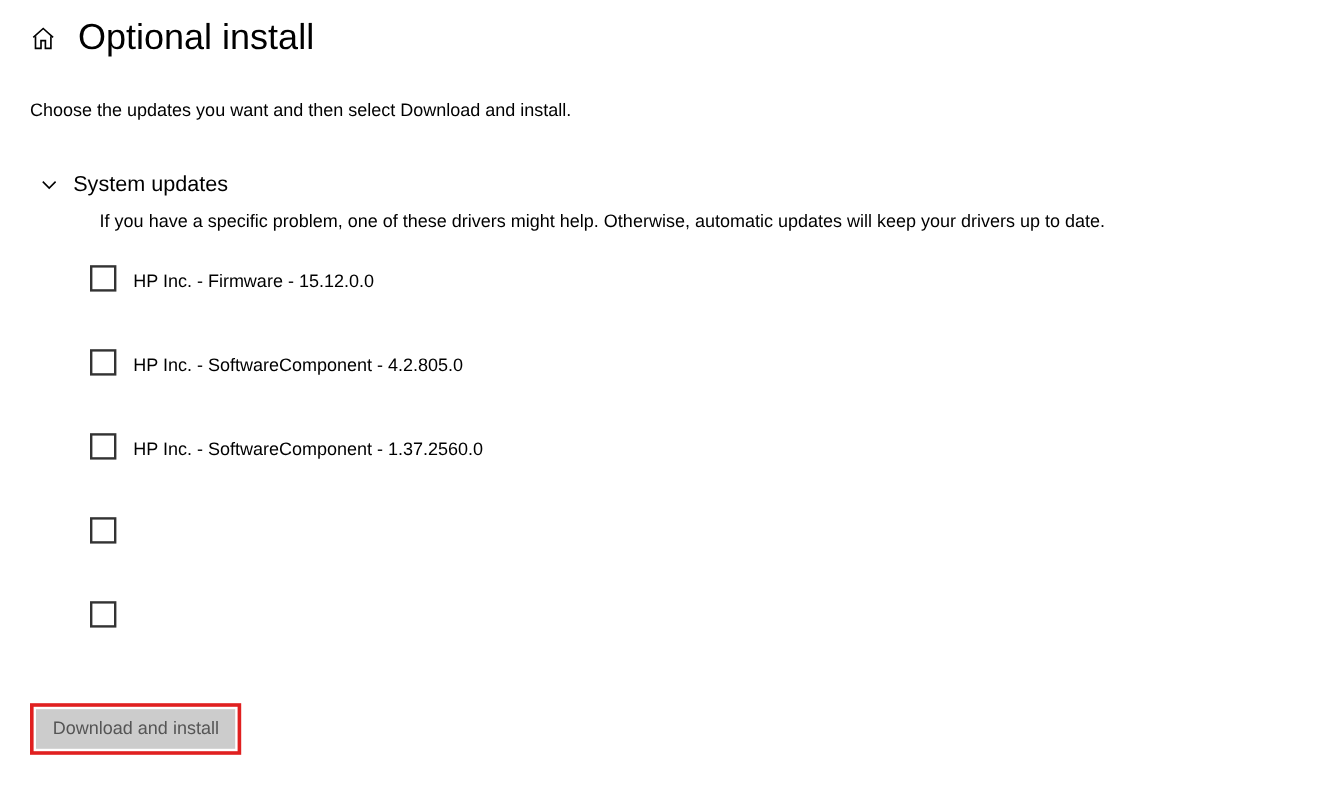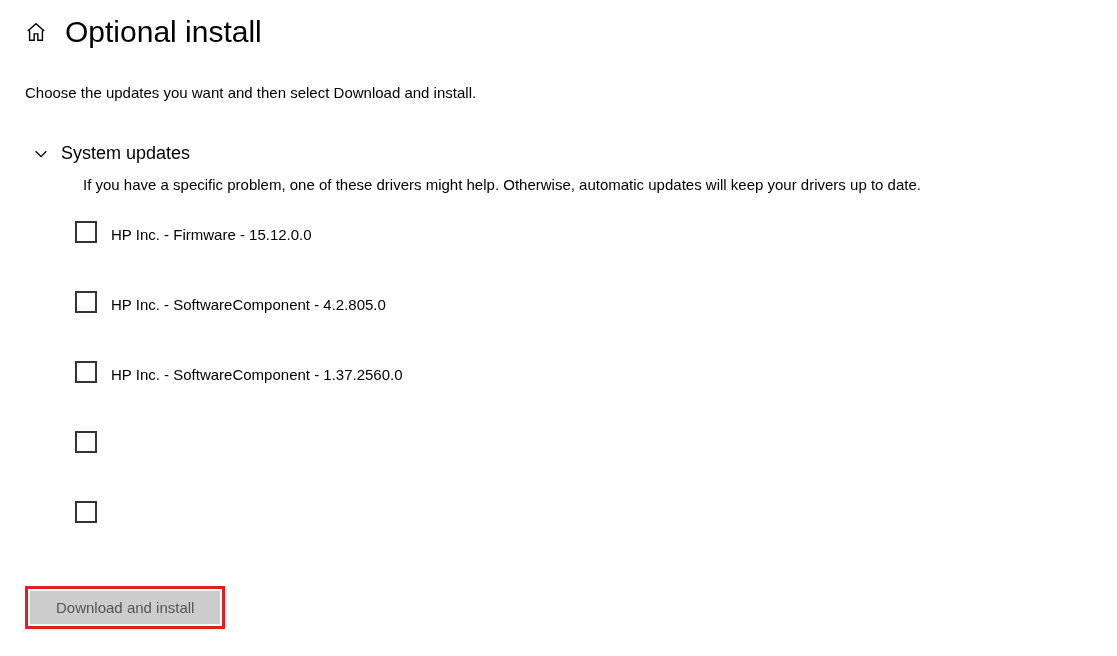--- a/index.html
+++ b/index.html
@@ -87,21 +87,21 @@
     }
     .download-button-wrap {
       margin-top: 15px;
       display: inline-block;
       border: 3px solid #e02020;
       padding: 2px;
     }
     .download-button {
       background: #cccccc;
       border: none;
-      padding: 8px 26px;
+      padding: 8px 14px;
       font-size: 15px;
       font-family: inherit;
       color: #555;
       cursor: default;
       font-weight: 400;
     }
   </style>
 </head>
 <body>
 

